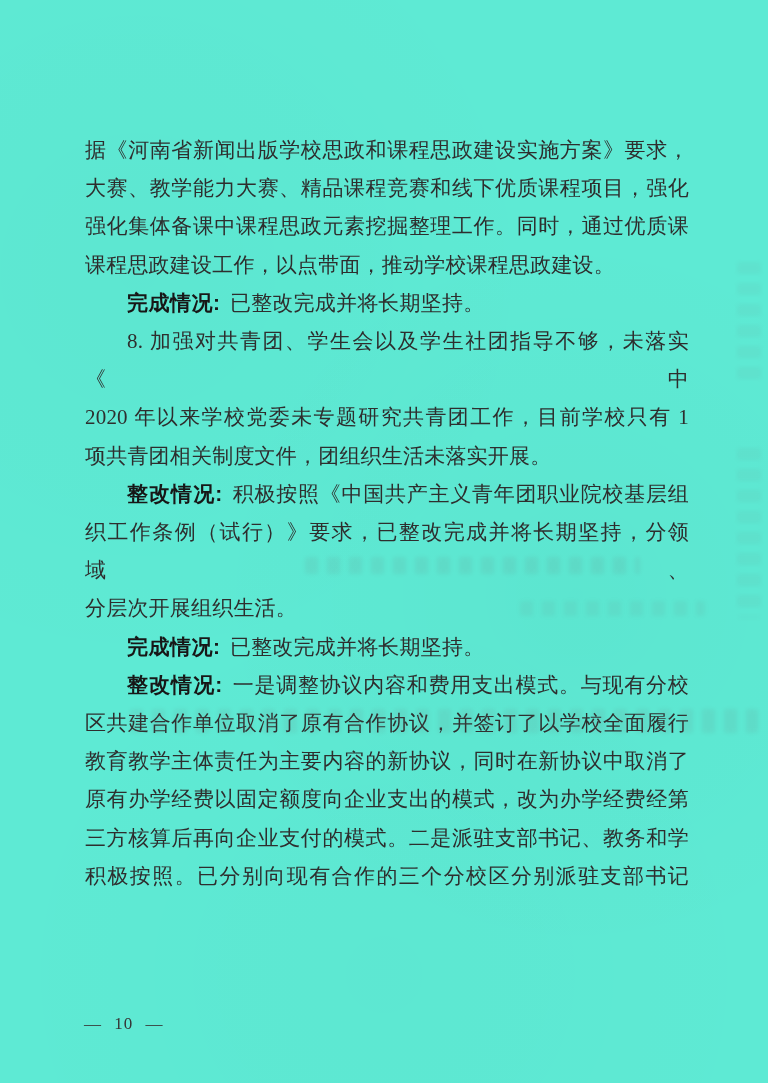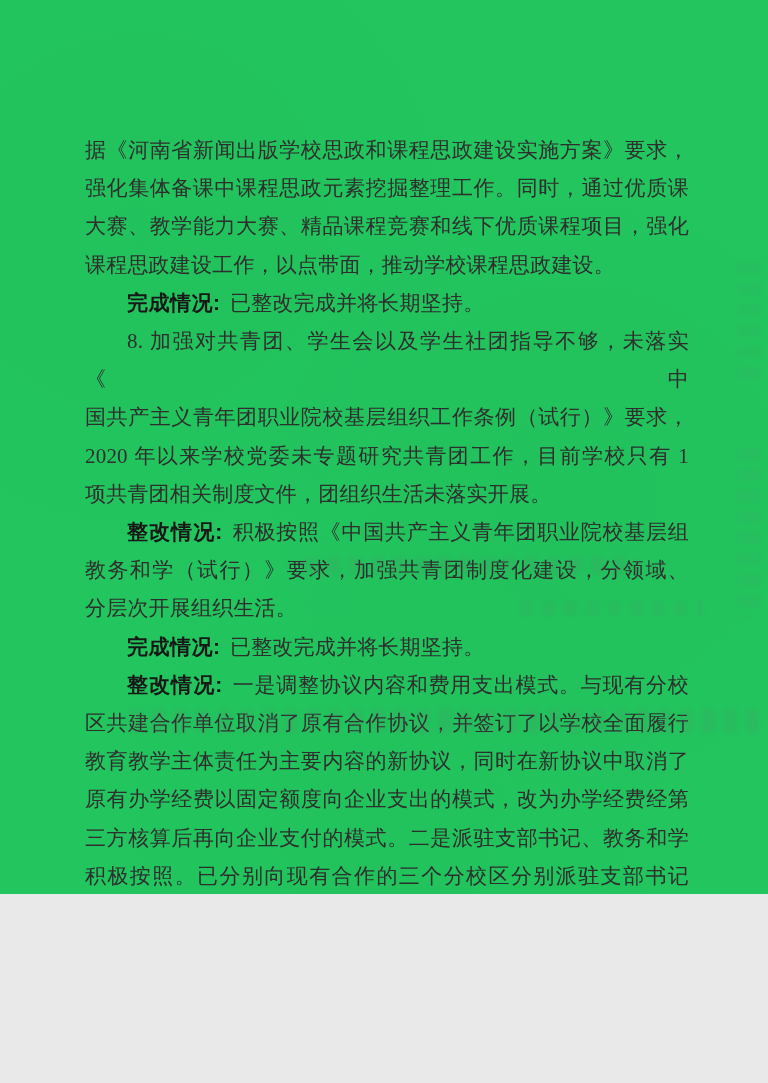--- a/index.html
+++ b/index.html
@@ -3,22 +3,22 @@
 <meta charset="utf-8">
 <style>
   html, body { margin: 0; padding: 0; }
   body {
     width: 768px; height: 1083px;
     background: #e9e9e9;
     font-family: "Liberation Serif", "DejaVu Serif", serif;
   }
   .page {
     position: relative;
-    width: 768px; height: 894px;
-    background: #22c55e;
+    width: 768px; height: 1083px;
+    background: #5eead4;
     overflow: hidden;
   }
   
   .page::before {
     content: "";
     position: absolute; inset: 0;
     background:
       radial-gradient(circle at 18% 25%, rgba(0,0,0,0.015), transparent 42%),
       radial-gradient(circle at 75% 55%, rgba(0,0,0,0.018), transparent 46%),
       radial-gradient(circle at 50% 90%, rgba(0,0,0,0.012), transparent 40%);
@@ -73,43 +73,42 @@
 </style>
 </head>
 <body>
 
 <div class="page">
 
   <div class="content">
 
     <div class="para">
       <div class="line">据《河南省新闻出版学校思政和课程思政建设实施方案》要求，</div>
+      <div class="line">大赛、教学能力大赛、精品课程竞赛和线下优质课程项目，强化</div>
       <div class="line">强化集体备课中课程思政元素挖掘整理工作。同时，通过优质课</div>
-      <div class="line">大赛、教学能力大赛、精品课程竞赛和线下优质课程项目，强化</div>
       <div class="line end">课程思政建设工作，以点带面，推动学校课程思政建设。</div>
     </div>
 
     <div class="para">
       <div class="line ind end">
         <span class="lead">完成情况:</span><span>已整改完成并将长期坚持。</span>
       </div>
     </div>
 
     <div class="para">
       <div class="line ind">8. 加强对共青团、学生会以及学生社团指导不够，未落实《中</div>
-      <div class="line">国共产主义青年团职业院校基层组织工作条例（试行）》要求，</div>
       <div class="line">2020 年以来学校党委未专题研究共青团工作，目前学校只有 1</div>
       <div class="line end">项共青团相关制度文件，团组织生活未落实开展。</div>
     </div>
 
     <div class="para">
       <div class="line ind">
         <span class="lead">整改情况:</span><span>积极按照《中国共产主义青年团职业院校基层组</span>
       </div>
-      <div class="line">教务和学（试行）》要求，加强共青团制度化建设，分领域、</div>
+      <div class="line">织工作条例（试行）》要求，已整改完成并将长期坚持，分领域、</div>
       <div class="line end">分层次开展组织生活。</div>
     </div>
 
     <div class="para">
       <div class="line ind end">
         <span class="lead">完成情况:</span><span>已整改完成并将长期坚持。</span>
       </div>
     </div>
 
 

